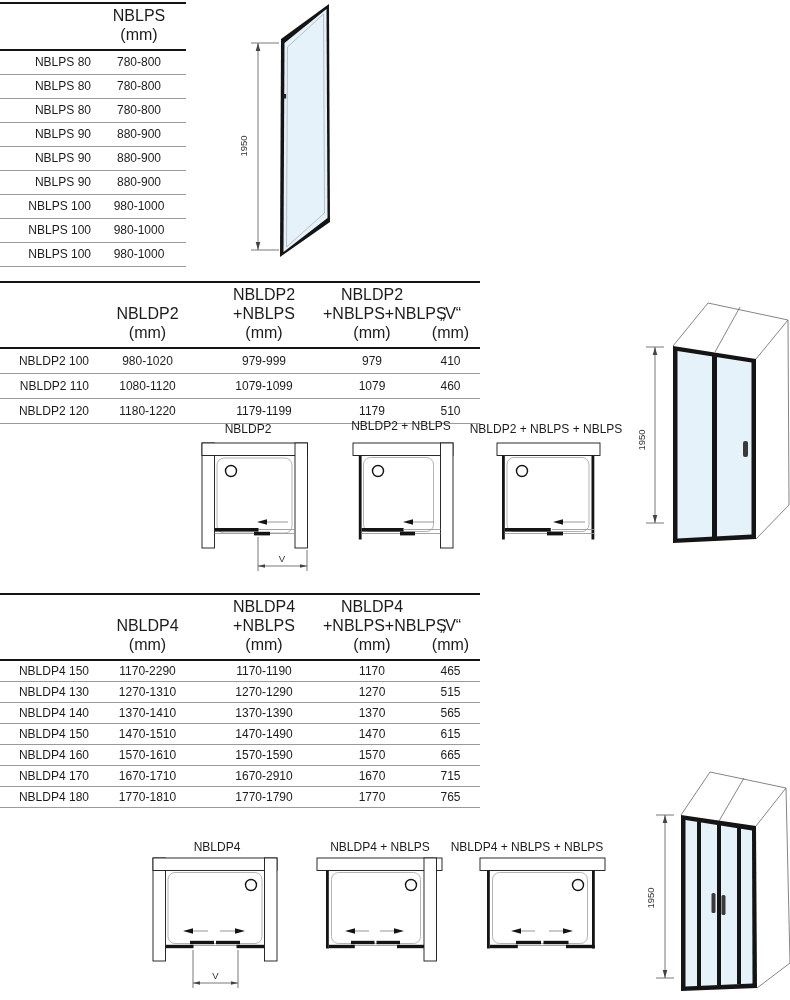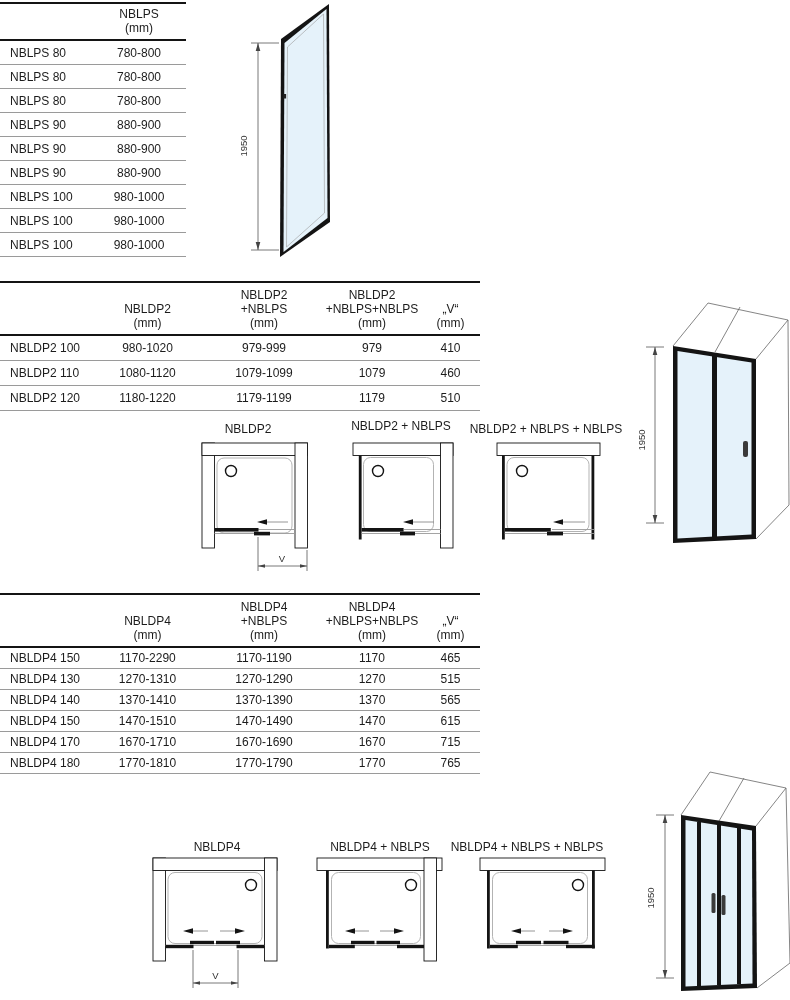--- a/index.html
+++ b/index.html
@@ -3,24 +3,24 @@
 <meta charset="utf-8">
 <style>
   html,body{margin:0;padding:0;background:#fff;}
   #sheet{position:relative;width:790px;height:1000px;background:#fff;overflow:hidden;
          font-family:"Liberation Sans",sans-serif;color:#1c1c1c;}
   .abs{position:absolute;}
   
   table.spec{border-collapse:collapse;table-layout:fixed;font-size:12px;color:#1c1c1c;
              border-top:2.5px solid #141414;border-bottom:1px solid #9a9a9a;}
   table.spec thead th{border-bottom:2.5px solid #141414;white-space:pre-line;text-align:center;
-             vertical-align:bottom;font-weight:400;padding:3px 0 4px 0;line-height:1.18;font-size:12px;}
+             vertical-align:bottom;font-weight:400;padding:3px 0 4px 0;line-height:1.18;font-size:16px;}
   table.spec tbody td{border-top:1px solid #9a9a9a;text-align:center;font-size:12px;}
   table.spec tbody tr:first-child td{border-top:none;}
-  table.spec td.lbl{text-align:left;padding-left:10px;}
+  table.spec td.lbl{text-align:right;padding-left:10px;}
   #table-nblps tbody td{height:21px;}
   #table-nbldp2 tbody td{height:22px;margin-top:7px;}
   #table-nbldp2 thead th{height:44px;}
   #table-nbldp4 tbody td{height:18px;}
   #table-nbldp4 thead th{height:44px;}
   
   .caption{position:absolute;text-align:center;font-size:12px;color:#1c1c1c;}
   
   svg .wall{fill:#fff;stroke:#141414;stroke-width:0.9;}
   svg .tray{fill:#fff;stroke:#b3b3b3;stroke-width:1;}
@@ -329,25 +329,32 @@
         </tr>
 
         <tr>
           <td class="lbl">NBLDP4 150</td>
           <td>1470-1510</td>
           <td>1470-1490</td>
           <td>1470</td>
           <td>615</td>
         </tr>
 
+        <tr>
+          <td class="lbl">NBLDP4 160</td>
+          <td>1570-1610</td>
+          <td>1570-1590</td>
+          <td>1570</td>
+          <td>665</td>
+        </tr>
 
         <tr>
           <td class="lbl">NBLDP4 170</td>
           <td>1670-1710</td>
-          <td>1670-1690</td>
+          <td>1670-2910</td>
           <td>1670</td>
           <td>715</td>
         </tr>
 
         <tr>
           <td class="lbl">NBLDP4 180</td>
           <td>1770-1810</td>
           <td>1770-1790</td>
           <td>1770</td>
           <td>765</td>

